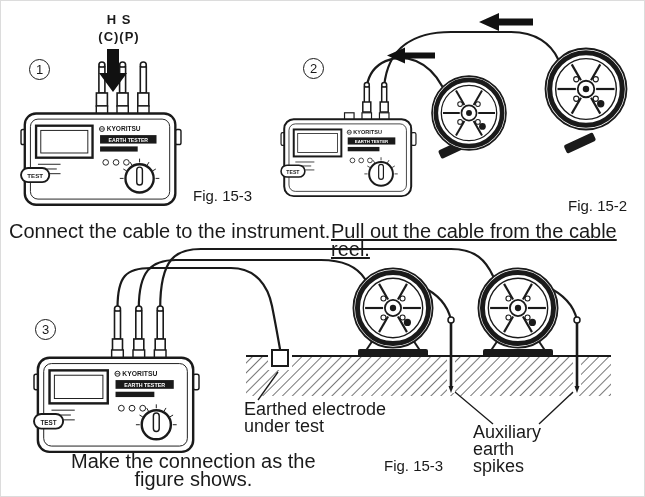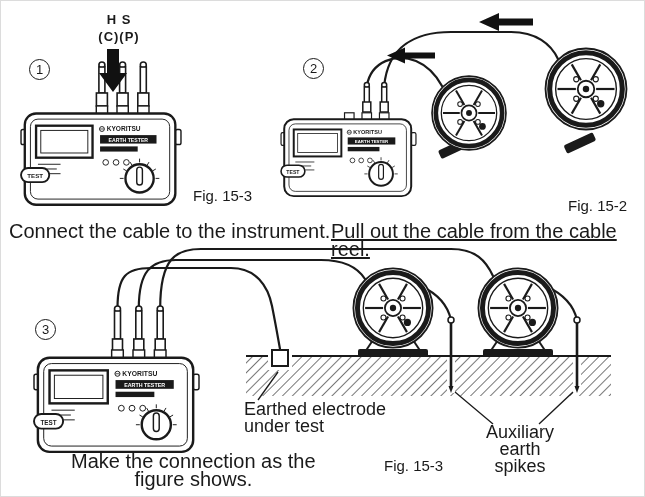--- a/index.html
+++ b/index.html
@@ -7,21 +7,21 @@
   body { font-family:"Liberation Sans", sans-serif; color:#1a1a1a; }
   .page { position:relative; width:645px; height:497px; background:#fff; overflow:hidden; border:1px solid #dcdcdc; }
   .abs { position:absolute; }
   .cap { font-size:20px; line-height:18px; white-space:pre-line; }
   .figlabel { font-size:15px; }
   .ann { font-size:18px; line-height:17px; white-space:pre-line; }
   .circ { width:21px; height:21px; border:1.6px solid #1a1a1a; border-radius:50%;
           display:flex; align-items:center; justify-content:center; font-size:13px; }
   .tlabel { font-size:13px; font-weight:bold; text-align:center; white-space:pre-line;
             line-height:17px; letter-spacing:1px; }
-  .center { text-align:center; }
+  .center { }
   svg.draw { position:absolute; overflow:visible; }
 </style>
 </head>
 <body>
 
 <div class="page">
 
   
   <svg width="0" height="0">
     <defs>

